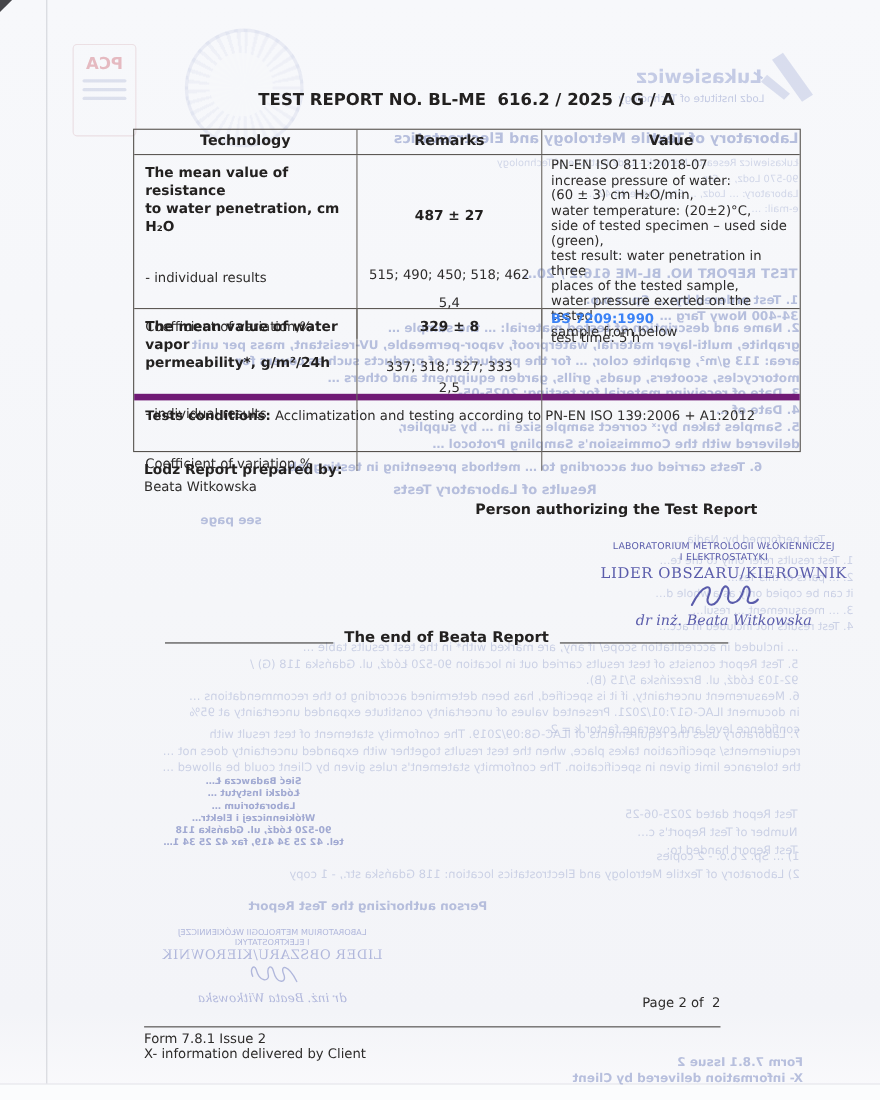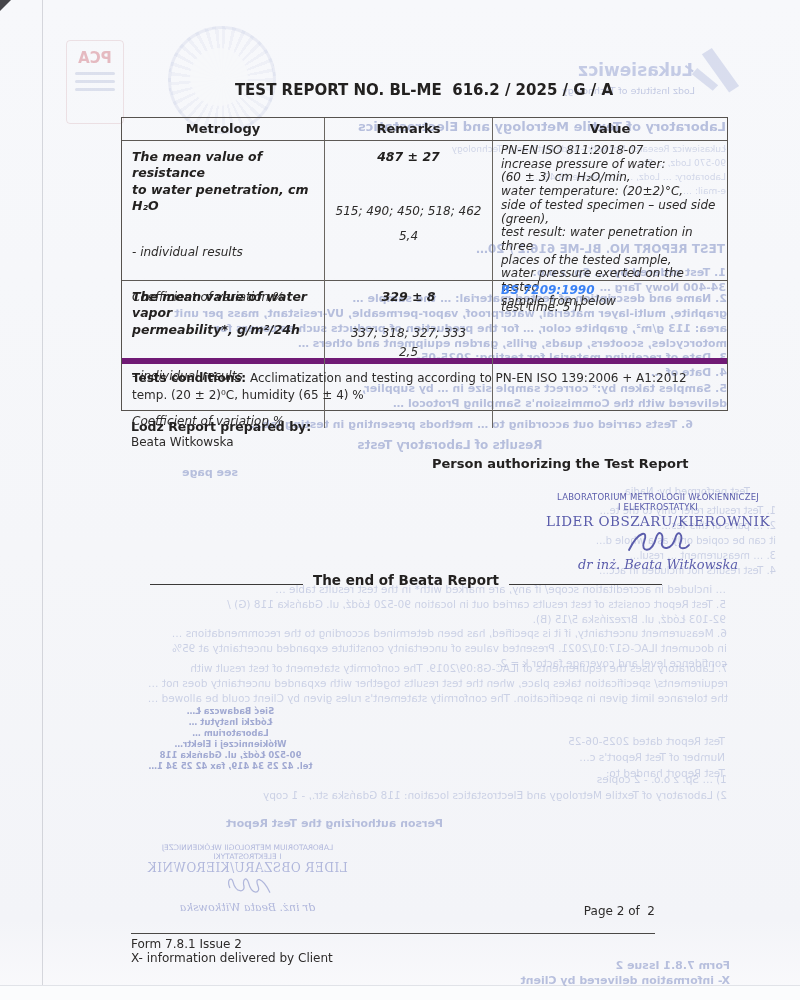--- a/index.html
+++ b/index.html
@@ -61,28 +61,28 @@
   .report-title{left:121px;top:81px;width:606px;text-align:center;font-size:15px;font-weight:bold;color:#232120;white-space:pre;z-index:2;}
 
   .report-table{left:121px;top:117px;width:605px;border:1.5px solid #56524e;z-index:2;background:transparent;}
   .tr{display:grid;grid-template-columns:202px 168px 1fr;}
   .thead{height:22px;border-bottom:1px solid #5d5955;}
   .th{font-size:13px;font-weight:bold;text-align:center;line-height:22px;color:#232120;}
   .th + .th, .td + .td{border-left:1px solid #6a6661;}
   .section{box-sizing:border-box;}
   .s1{height:140px;border-bottom:1px solid #5d5955;}
   .s2{height:83px;border-bottom:6px solid #701a75;}
-  .td{box-sizing:border-box;padding:8px 8px 0 10px;font-style:italic;}
+  .td{box-sizing:border-box;padding:8px 8px 0 10px;}
   .ptitle{font-size:12.5px;font-weight:bold;line-height:1.3;color:#232120;}
   .pline{font-size:12px;margin-top:31px;}
   .s1 .ptitle{margin-bottom:22px;} .s1 .pline.ind{margin-bottom:11px;}
   .s2 .ptitle{margin-bottom:6px;}  .s2 .pline.ind{margin-bottom:5px;}
   .td.value{text-align:center;padding-left:4px;padding-right:4px;}
   .vmain{font-size:12.5px;font-weight:bold;color:#232120;}
-  .s1 .vmain{margin-bottom:40px;} .s1 .vline.ind{margin-bottom:11px;}
+  .s1 .vmain{margin-bottom:40px;margin-top:39px;} .s1 .vline.ind{margin-bottom:11px;}
   .s2 .vmain{margin-bottom:22px;} .s2 .vline.ind{margin-bottom:5px;}
   .vline{font-size:12px;}
   .td.remarks{padding:3px 6px 0 8px;font-size:12px;line-height:13.7px;}
   .rstd{font-weight:bold;color:#3b82f6;margin-bottom:3px;}
   .conditions{display:block;height:46px;box-sizing:border-box;padding:6px 10px 0 10px;font-size:12px;line-height:1.4;}
   .clabel{font-weight:bold;color:#232120;}
 
   .prepared{left:131px;top:419px;z-index:2;}
   .prepared .plabel{font-size:12.5px;font-weight:bold;color:#232120;}
   .prepared .pname{font-size:12px;margin-top:1px;}
@@ -184,21 +184,21 @@
     <div class="s-name">dr inż. Beata Witkowska</div>
   </div>
   <div class="bt bold bt-footer pre">Form 7.8.1  Issue 2
 X- information delivered by Client</div>
 </div>
 
 <div class="report-title abs fg">TEST REPORT NO. BL-ME  616.2 / 2025 / G / A</div>
 
 <div class="report-table abs fg">
   <div class="tr thead">
-    <div class="th">Metrology</div>
+    <div class="th">Technology</div>
     <div class="th">Remarks</div>
     <div class="th">Value</div>
   </div>
 
   <div class="tr section s1">
     <div class="td param">
       <div class="ptitle pre">The mean value of resistance
 to water penetration, cm H₂O</div>
       <div class="pline ind">- individual results</div>
       <div class="pline coeff">Coefficient of variation,%</div>
@@ -233,21 +233,20 @@
       <div class="vline coeff">2,5</div>
     </div>
     <div class="td remarks">
       <div class="rstd">BS 7209:1990</div>
       <div>test time: 5 h</div>
     </div>
   </div>
 
   <div class="conditions">
     <span class="clabel">Tests conditions:</span><span> Acclimatization and testing according to PN-EN ISO 139:2006 + A1:2012</span>
-    <div>temp. (20 ± 2)⁰C, humidity (65 ± 4) %</div>
   </div>
 </div>
 
 <div class="prepared abs fg">
   <div class="plabel">Lodz Report prepared by:</div>
   <div class="pname">Beata Witkowska</div>
 </div>
 
 <div class="authorizing abs fg">Person authorizing the Test Report</div>
 

